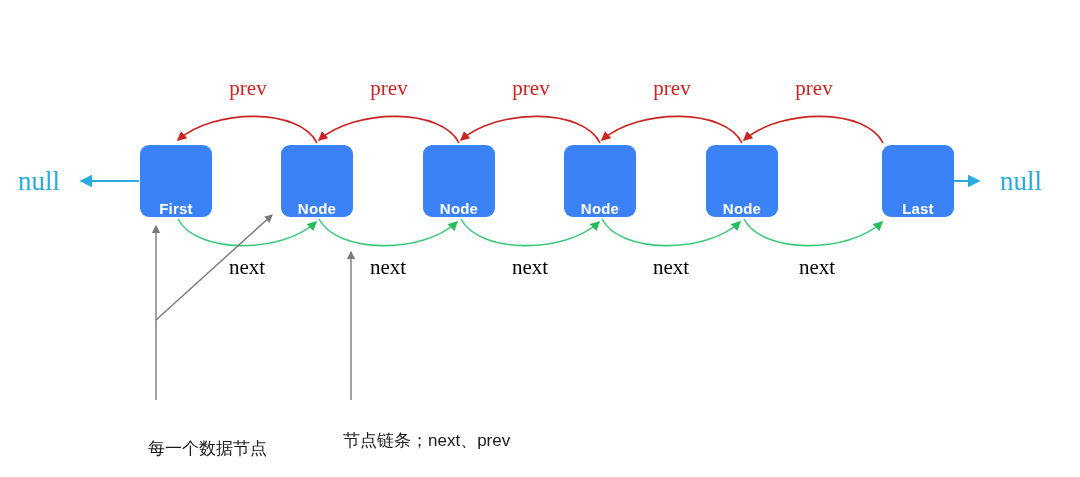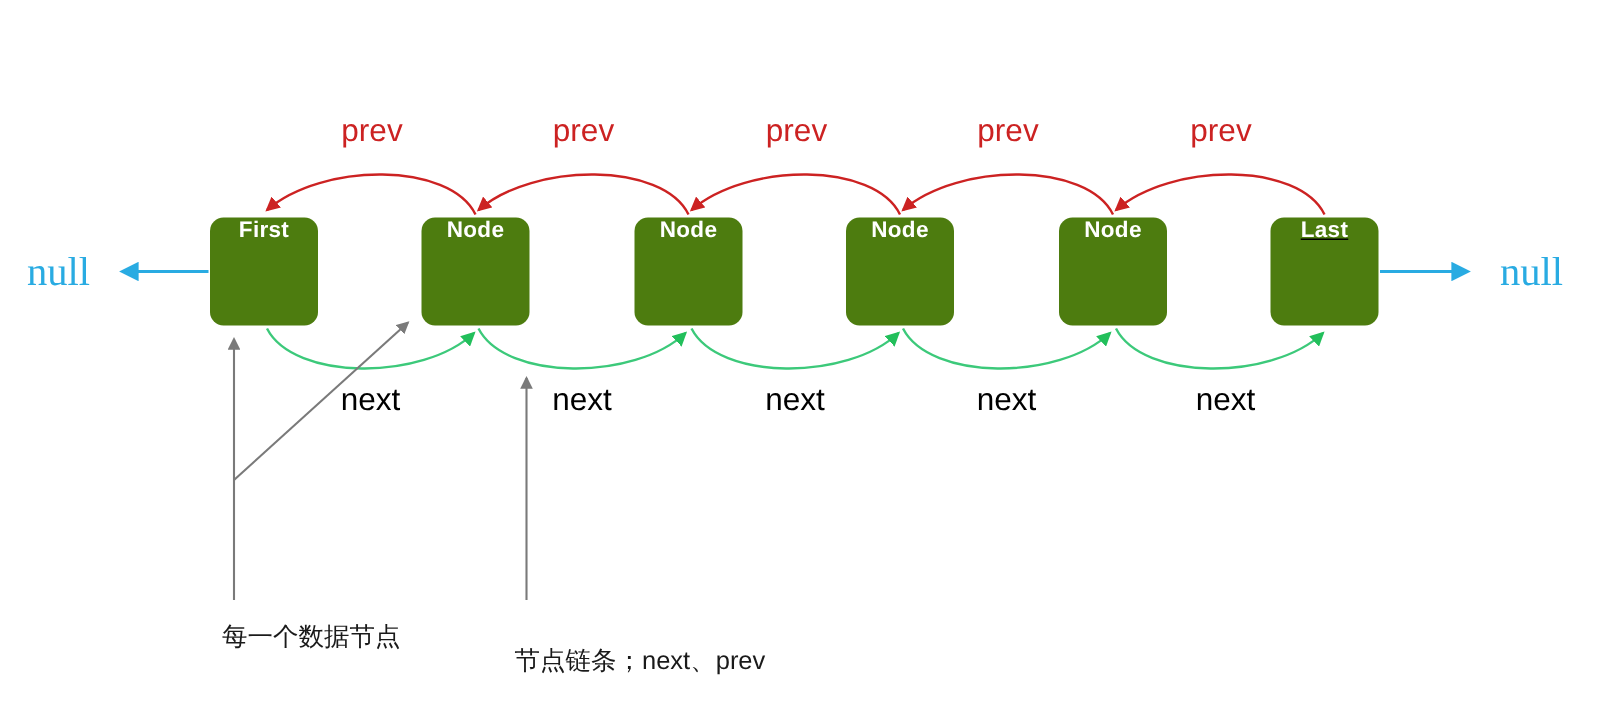--- a/index.html
+++ b/index.html
@@ -22,43 +22,43 @@
     left: 0;
     top: 0;
     width: 1080px;
     height: 477px;
   }
   .node-box {
     position: absolute;
     width: 72px;
     height: 72px;
     border-radius: 9px;
-    background: #4d7c0f;
+    background: #3b82f6;
     display: flex;
-    align-items: flex-start;
+    align-items: flex-end;
     justify-content: center;
   }
   .node-label {
     color: #ffffff;
     font-size: 15px;
     font-weight: bold;
     letter-spacing: 0.2px;
     font-family: "Liberation Sans", "DejaVu Sans", sans-serif;
   }
   .null-label {
     position: absolute;
     color: #29ABE2;
     font-size: 27px;
     font-family: Liberation Serif, serif;
     white-space: nowrap;
   }
   .edge-label {
     position: absolute;
     font-size: 21px;
-    font-family: Liberation Sans, sans-serif;
+    font-family: Liberation Serif, serif;
     white-space: nowrap;
     transform: translateX(-50%);
   }
   .edge-label.prev { color: #CC2222; }
   .edge-label.next { color: #000000; }
   .annotation {
     position: absolute;
     color: #1a1a1a;
     font-size: 17px;
     font-family: "Liberation Sans", "DejaVu Sans", sans-serif;
@@ -122,35 +122,35 @@
   </div>
   <div class="node-box" style="left:423px; top:145px;">
     <span class="node-label">Node</span>
   </div>
   <div class="node-box" style="left:564px; top:145px;">
     <span class="node-label">Node</span>
   </div>
   <div class="node-box" style="left:706px; top:145px;">
     <span class="node-label">Node</span>
   </div>
-  <div class="node-box" style="left:847px; top:145px;text-decoration:underline;">
+  <div class="node-box" style="left:882px; top:145px;">
     <span class="node-label">Last</span>
   </div>
 
   <div class="null-label" style="left:18px; top:166px;">null</div>
   <div class="null-label" style="left:1000px; top:166px;">null</div>
 
   <div class="edge-label prev" style="left:248px; top:76px;">prev</div>
   <div class="edge-label prev" style="left:389px; top:76px;">prev</div>
   <div class="edge-label prev" style="left:531px; top:76px;">prev</div>
   <div class="edge-label prev" style="left:672px; top:76px;">prev</div>
   <div class="edge-label prev" style="left:814px; top:76px;">prev</div>
 
   <div class="edge-label next" style="left:247px; top:255px;">next</div>
   <div class="edge-label next" style="left:388px; top:255px;">next</div>
   <div class="edge-label next" style="left:530px; top:255px;">next</div>
   <div class="edge-label next" style="left:671px; top:255px;">next</div>
   <div class="edge-label next" style="left:817px; top:255px;">next</div>
 
-  <div class="annotation" style="left:148px; top:413px;">每一个数据节点</div>
+  <div class="annotation" style="left:148px; top:437px;">每一个数据节点</div>
   <div class="annotation" style="left:343px; top:429px;">节点链条；next、prev</div>
 
 </div>
 
 </body></html>

